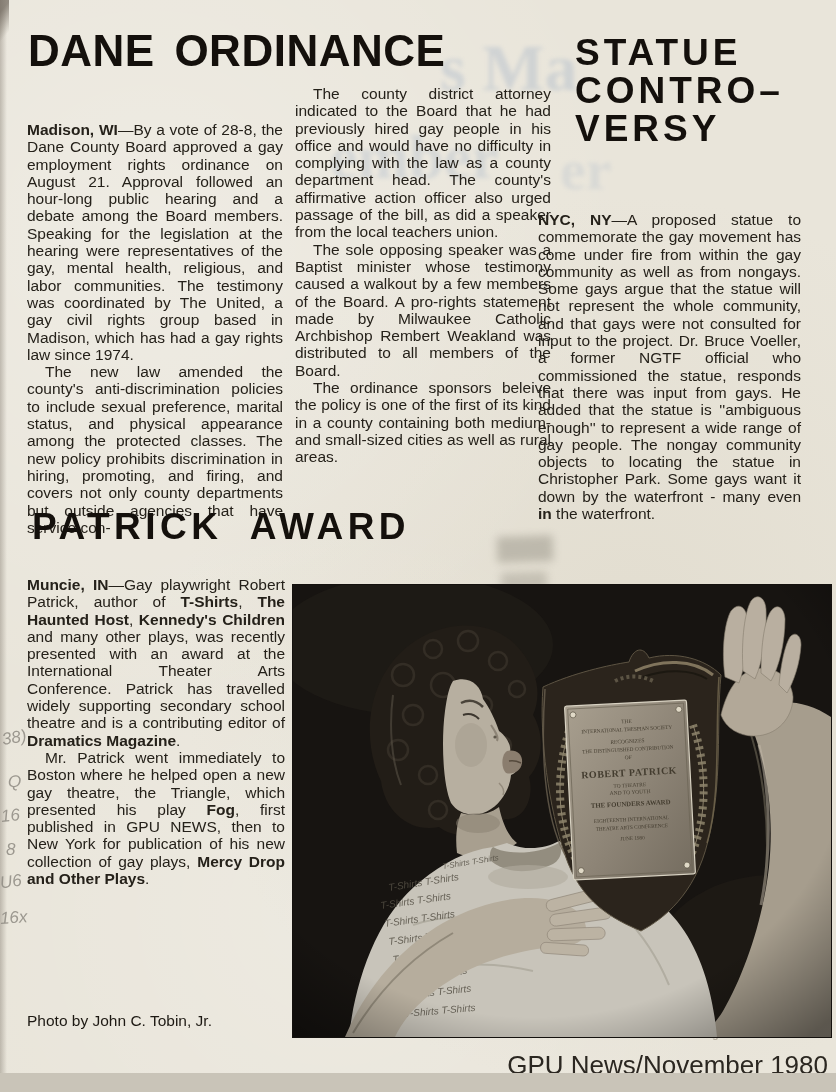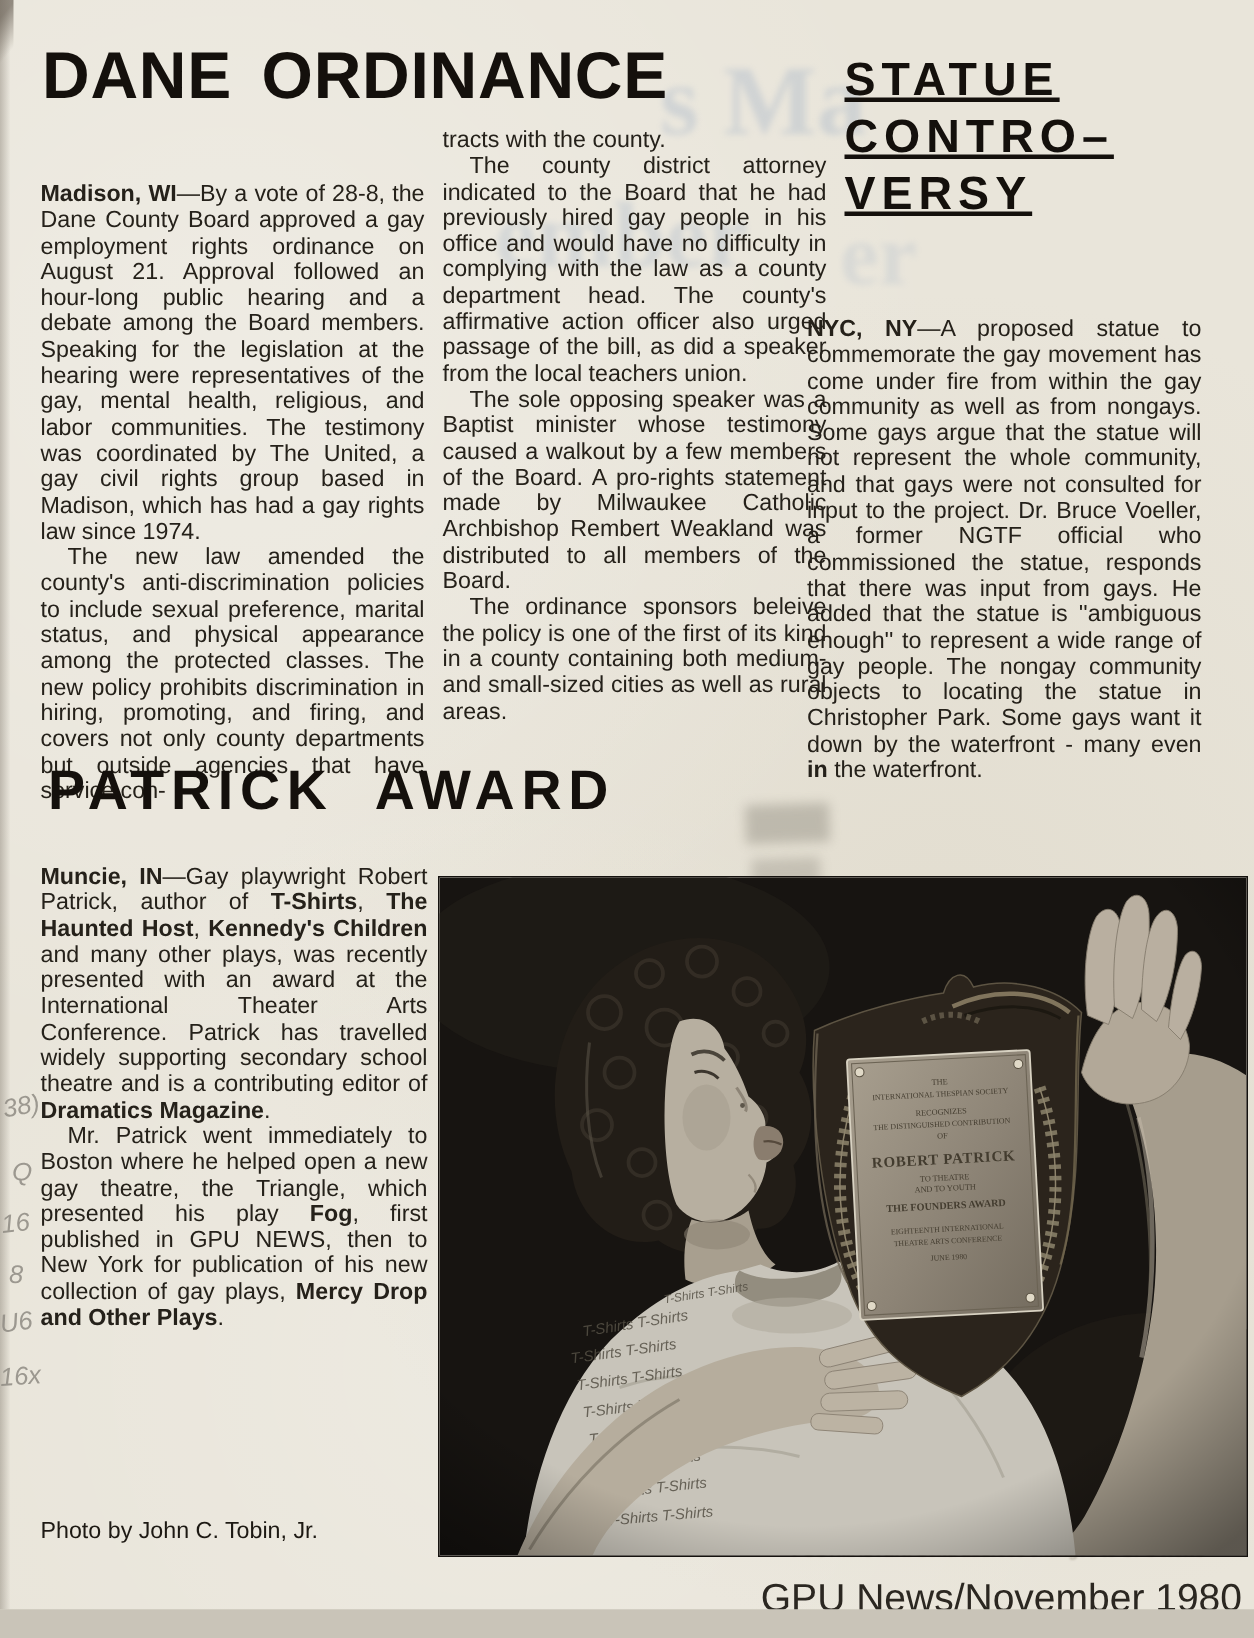--- a/index.html
+++ b/index.html
@@ -12,21 +12,21 @@
       #e9e5da;
     font-family:"Liberation Sans", sans-serif;color:#221e18;
   }
   .edge-left{position:absolute;left:0;top:0;width:7px;height:100%;
     background:linear-gradient(90deg, rgba(86,76,64,.30), rgba(86,76,64,0));}
   .corner-tl{position:absolute;left:0;top:0;width:9px;height:50px;
     background:linear-gradient(130deg,#6b6257 20%,transparent 70%);opacity:.7;}
   
   .headline{position:absolute;font-weight:bold;color:#14100c;margin:0;}
   .hl-dane{left:28px;top:26px;font-size:44px;letter-spacing:.5px;word-spacing:7px;}
-  .hl-statue{left:563px;top:34px;font-size:31px;line-height:38px;letter-spacing:4px;text-decoration:underline;}
+  .hl-statue{left:575px;top:34px;font-size:37px;line-height:38px;letter-spacing:4px;}
   .hl-statue span{display:block;}
   .hl-patrick{left:32px;top:506px;font-size:37px;letter-spacing:4.5px;word-spacing:14px;}
   
   .col{position:absolute;text-align:justify;font-size:15.5px;line-height:17.3px;color:#25211a;}
   .col p{margin:0;}
   .col p.indent{text-indent:18px;}
   .b{font-weight:bold;}
   .col1{left:27px;top:85px;width:256px;margin-top:36px;}
   .col2{left:295px;top:85px;width:256px;}
   .col3{left:538px;top:172px;width:263px;margin-top:39px;}
@@ -64,21 +64,20 @@
   <div class="smudge s1"></div>
   <div class="smudge s2"></div>
   <div class="ghost-post">POSTMASTER: Send address changes to GPU News</div>
 
   <h1 class="headline hl-dane">DANE ORDINANCE</h1>
   <div class="col col1">
     <p><span class="b">Madison, WI</span><span>—By a vote of 28-8, the Dane County Board approved a gay employment rights ordinance on August 21. Approval followed an hour-long public hearing and a debate among the Board members. Speaking for the legislation at the hearing were representatives of the gay, mental health, religious, and labor communities. The testimony was coordinated by The United, a gay civil rights group based in Madison, which has had a gay rights law since 1974.</span></p>
     <p class="indent">The new law amended the county's anti-discrimination policies to include sexual preference, marital status, and physical appearance among the protected classes. The new policy prohibits discrimination in hiring, promoting, and firing, and covers not only county departments but outside agencies that have service con-</p>
   </div>
   <div class="col col2">
-    <p>tracts with the county.</p>
     <p class="indent">The county district attorney indicated to the Board that he had previously hired gay people in his office and would have no difficulty in complying with the law as a county department head. The county's affirmative action officer also urged passage of the bill, as did a speaker from the local teachers union.</p>
     <p class="indent">The sole opposing speaker was a Baptist minister whose testimony caused a walkout by a few members of the Board. A pro-rights statement made by Milwaukee Catholic Archbishop Rembert Weakland was distributed to all members of the Board.</p>
     <p class="indent">The ordinance sponsors beleive the policy is one of the first of its kind in a county containing both medium- and small-sized cities as well as rural areas.</p>
   </div>
 
   <h1 class="headline hl-statue">
     <span>STATUE</span>
     <span>CONTRO–</span>
     <span>VERSY</span>
   </h1>

